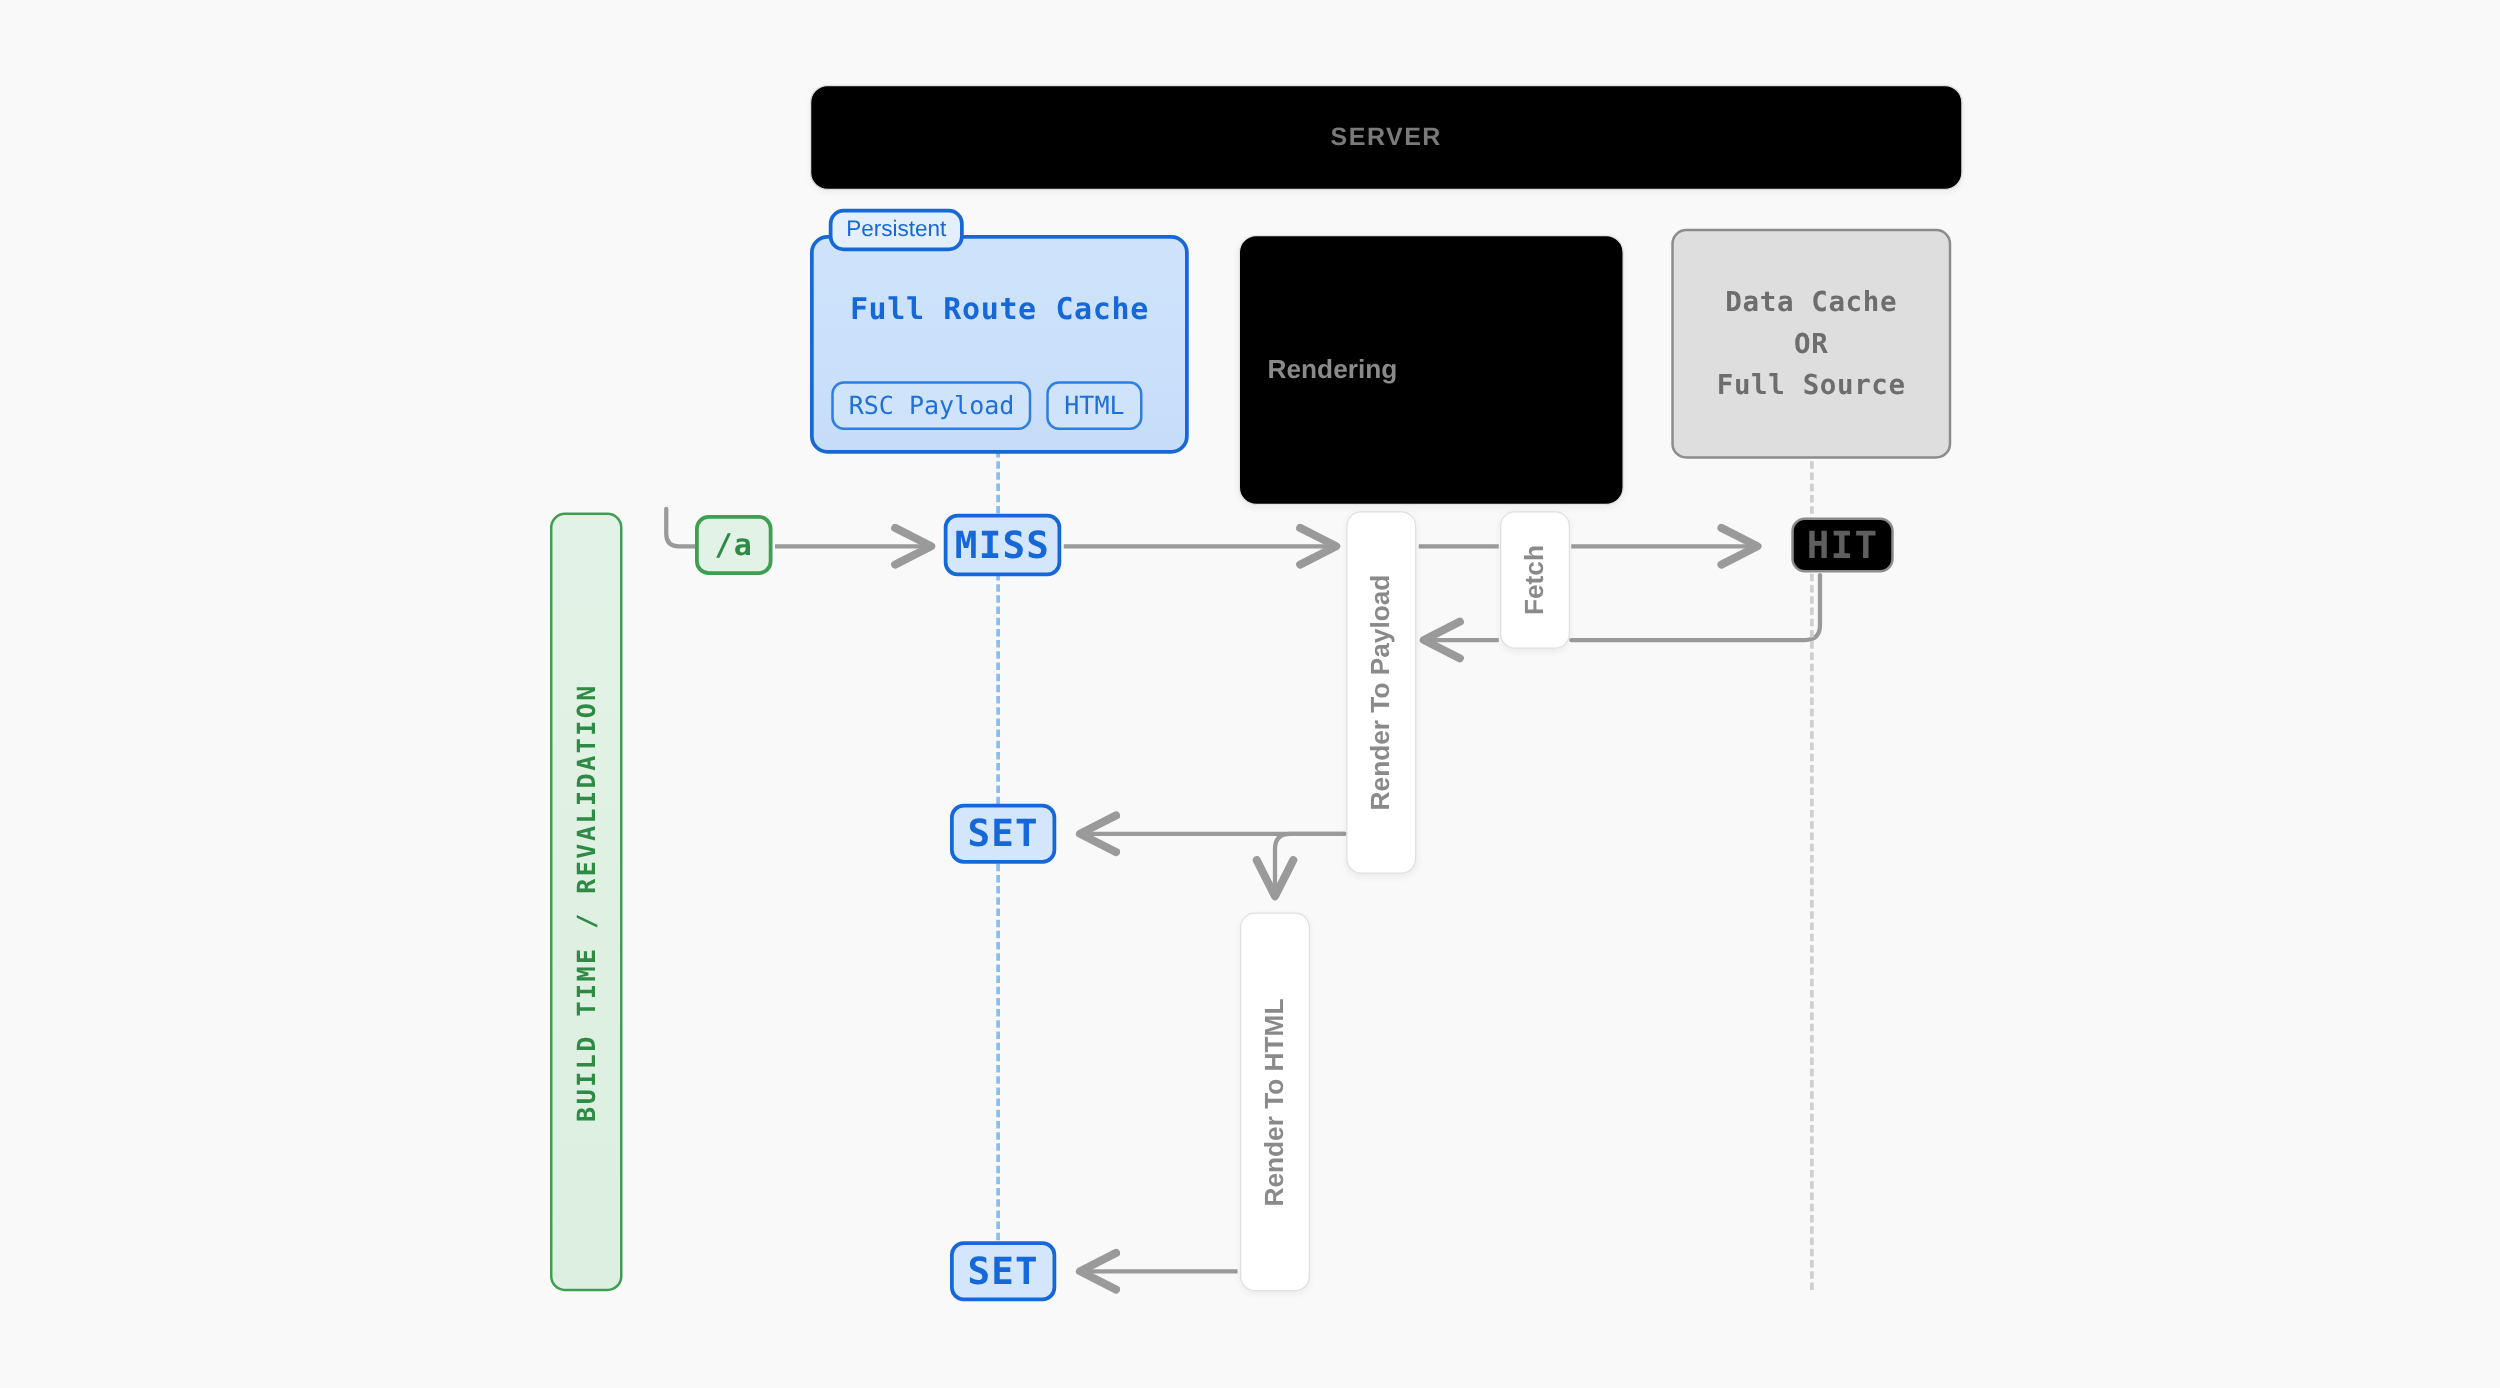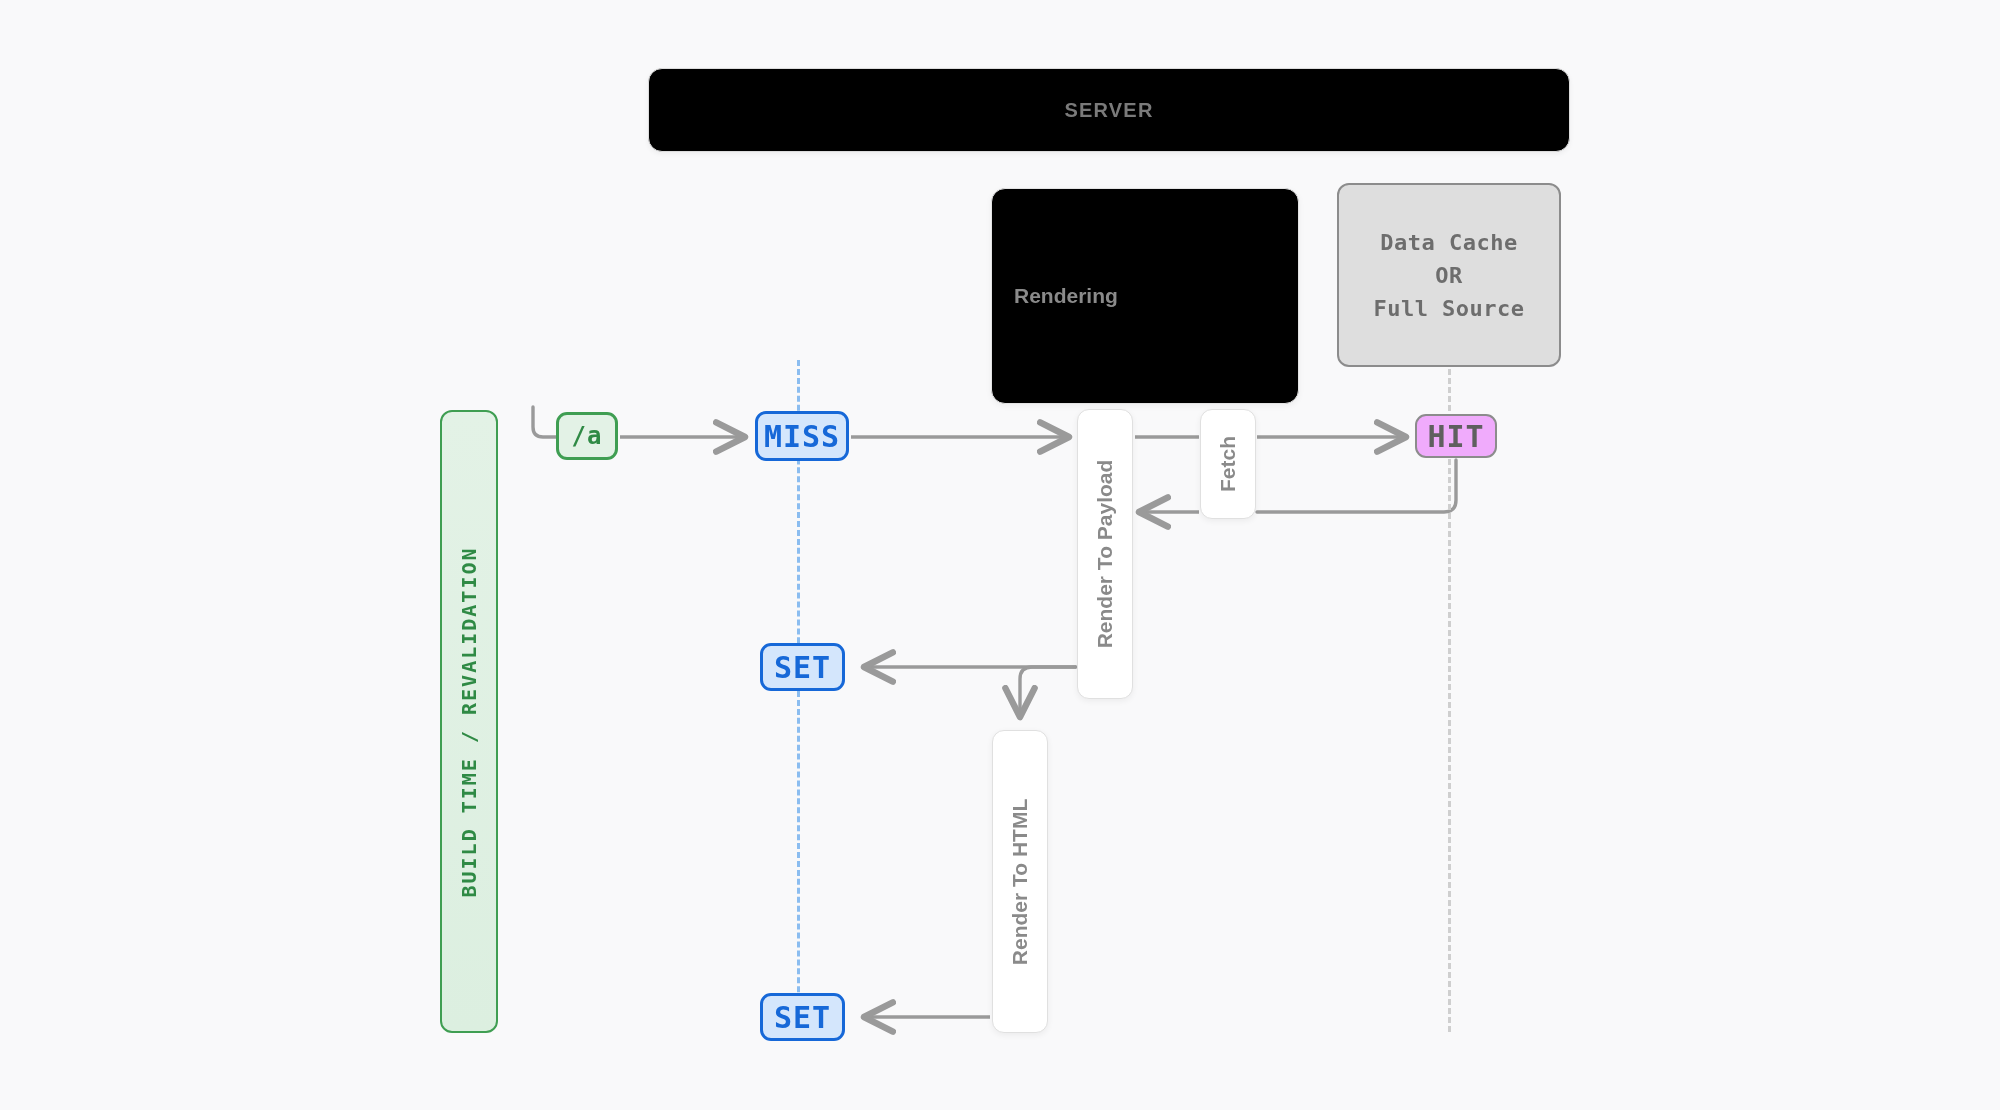--- a/index.html
+++ b/index.html
@@ -120,21 +120,21 @@
     font-size:30px;font-weight:700;letter-spacing:1px;
     box-sizing:border-box;white-space:nowrap;
   }
   .badge-blue{
     background:#d4e6fc;border:3px solid #1668d8;border-radius:11px;color:#1668d8;
   }
   .badge-green{
     background:#e3f2e6;border:3px solid #3f9e52;border-radius:11px;color:#2f8a45;
   }
   .badge-gray{
-    background:#f0abfc;border:2.5px solid #8c8c8c;border-radius:11px;color:#5f5f5f;
+    background:#000000;border:2.5px solid #8c8c8c;border-radius:11px;color:#5f5f5f;margin-left:18px;
   }
   #badge-route{left:556px;top:412px;width:62px;height:48px;font-size:24px;}
   #badge-miss{left:755px;top:411px;width:94px;height:50px;}
   #badge-hit{left:1415px;top:414px;width:82px;height:44px;}
   #badge-set-1{left:760px;top:643px;width:85px;height:48px;}
   #badge-set-2{left:760px;top:993px;width:85px;height:48px;}
 
   
   .vbox{
     position:absolute;
@@ -189,20 +189,28 @@
     <path d="M990,1017 L865,1017" fill="none" stroke="#9a9a9a" stroke-width="3.4" marker-end="url(#arrow-gray)"></path>
   </svg>
 
   <div id="frc-lifeline"></div>
   <div id="dc-lifeline"></div>
 
   <div id="server-box">
     <span id="server-label">SERVER</span>
   </div>
 
+  <div id="frc-box">
+    <div id="persistent-tag">Persistent</div>
+    <div id="frc-title" class="mono">Full Route Cache</div>
+    <div id="frc-chips">
+      <span class="frc-chip mono">RSC Payload</span>
+      <span class="frc-chip mono">HTML</span>
+    </div>
+  </div>
 
   <div id="rendering-box">
     <span id="rendering-label">Rendering</span>
   </div>
 
   <div id="datacache-box">
     <span class="dc-line mono">Data Cache</span>
     <span class="dc-line mono">OR</span>
     <span class="dc-line mono">Full Source</span>
   </div>

